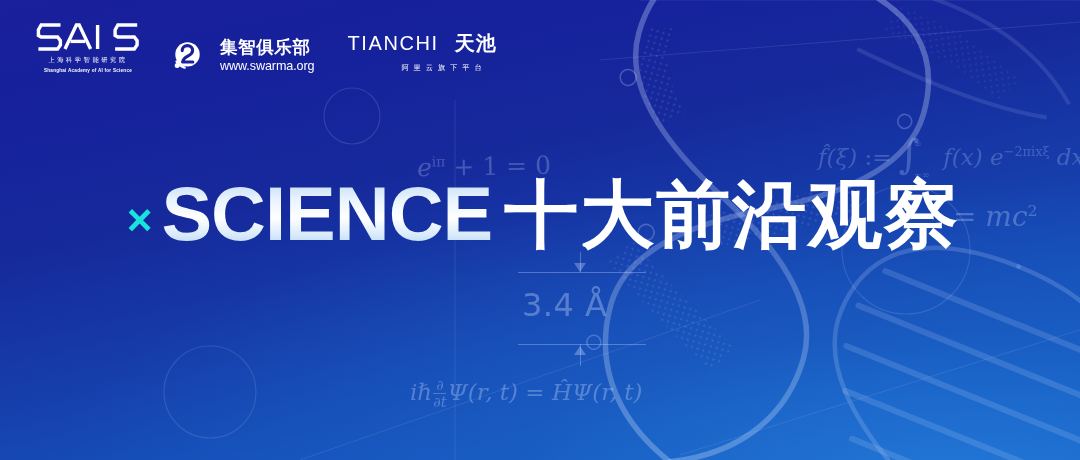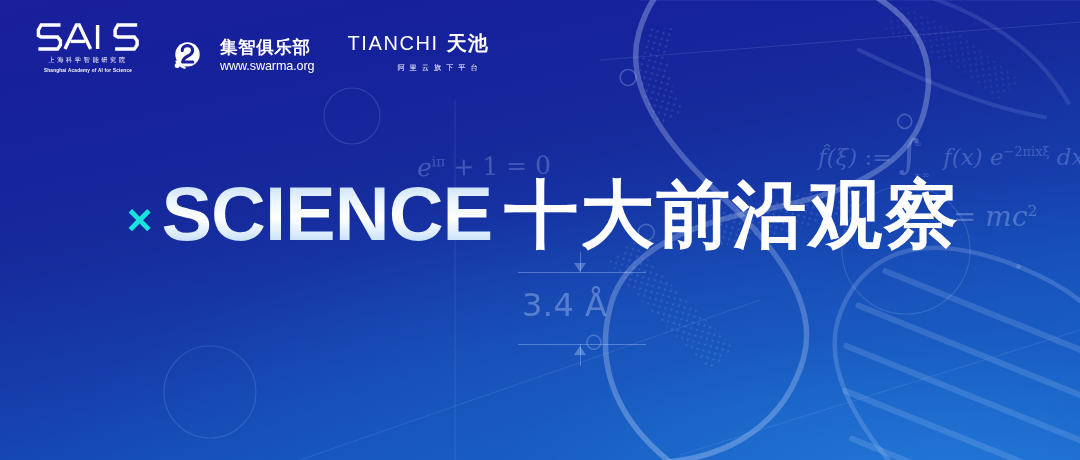--- a/index.html
+++ b/index.html
@@ -71,21 +71,21 @@
 
   .logo-swarma{display:flex;align-items:center;gap:18px;padding:0 16px;}
   .swarma-mark{width:29px;height:29px;flex:none;}
   .swarma-text{display:flex;flex-direction:column;}
   .swarma-cn{font-size:17.5px;color:#fff;font-weight:bold;letter-spacing:.6px;
              line-height:1.05;font-family:"DejaVu Sans","Liberation Sans",sans-serif;}
   .swarma-url{font-size:12.6px;color:#fff;font-weight:normal;letter-spacing:-0.1px;
               margin-top:2px;font-family:"Liberation Sans",sans-serif;}
 
   .logo-tianchi{display:flex;flex-direction:column;align-items:center;padding-left:17px;}
-  .tc-row{display:flex;align-items:center;gap:8px;}
+  .tc-row{display:flex;align-items:center;gap:16px;}
   .tc-en{font-size:20px;color:#fff;letter-spacing:1.6px;font-weight:400;
          font-family:"Liberation Sans",sans-serif;}
   .tc-cn{font-size:20px;color:#fff;font-weight:bold;letter-spacing:1px;
          font-family:"DejaVu Sans","Liberation Sans",sans-serif;}
   .tc-sub{font-size:7.2px;color:#fff;letter-spacing:5px;margin-top:6px;
           font-family:"DejaVu Sans","Liberation Sans",sans-serif;padding-left:44px;}
 
   
   .title{position:absolute;left:0;top:176px;width:1080px;
          display:flex;justify-content:center;align-items:baseline;}
@@ -228,20 +228,28 @@
       </span>
     <span>f(x)</span>
     <span>e</span><sup>−2πixξ</sup>
     <span>dx,</span>
   </div>
 
   <div class="formula" id="f-emc">
     <span>= mc</span><sup>2</sup>
   </div>
 
+  <div class="formula" id="f-schro">
+    <span>iℏ</span><span class="frac">
+        <span class="num">∂</span>
+        <span class="den">∂t</span>
+      </span><span>Ψ(r, t)</span>
+    <span class="up">=</span>
+    <span>Ĥ</span><span>Ψ(r, t)</span>
+  </div>
 
   <div class="dim">
     <div class="stem up"></div>
     <div class="arrow a1"></div>
     <div class="rule top"></div>
     <div class="label">3.4 Å</div>
     <div class="rule bot"></div>
     <div class="arrow a2"></div>
     <div class="stem dn"></div>
   </div>

